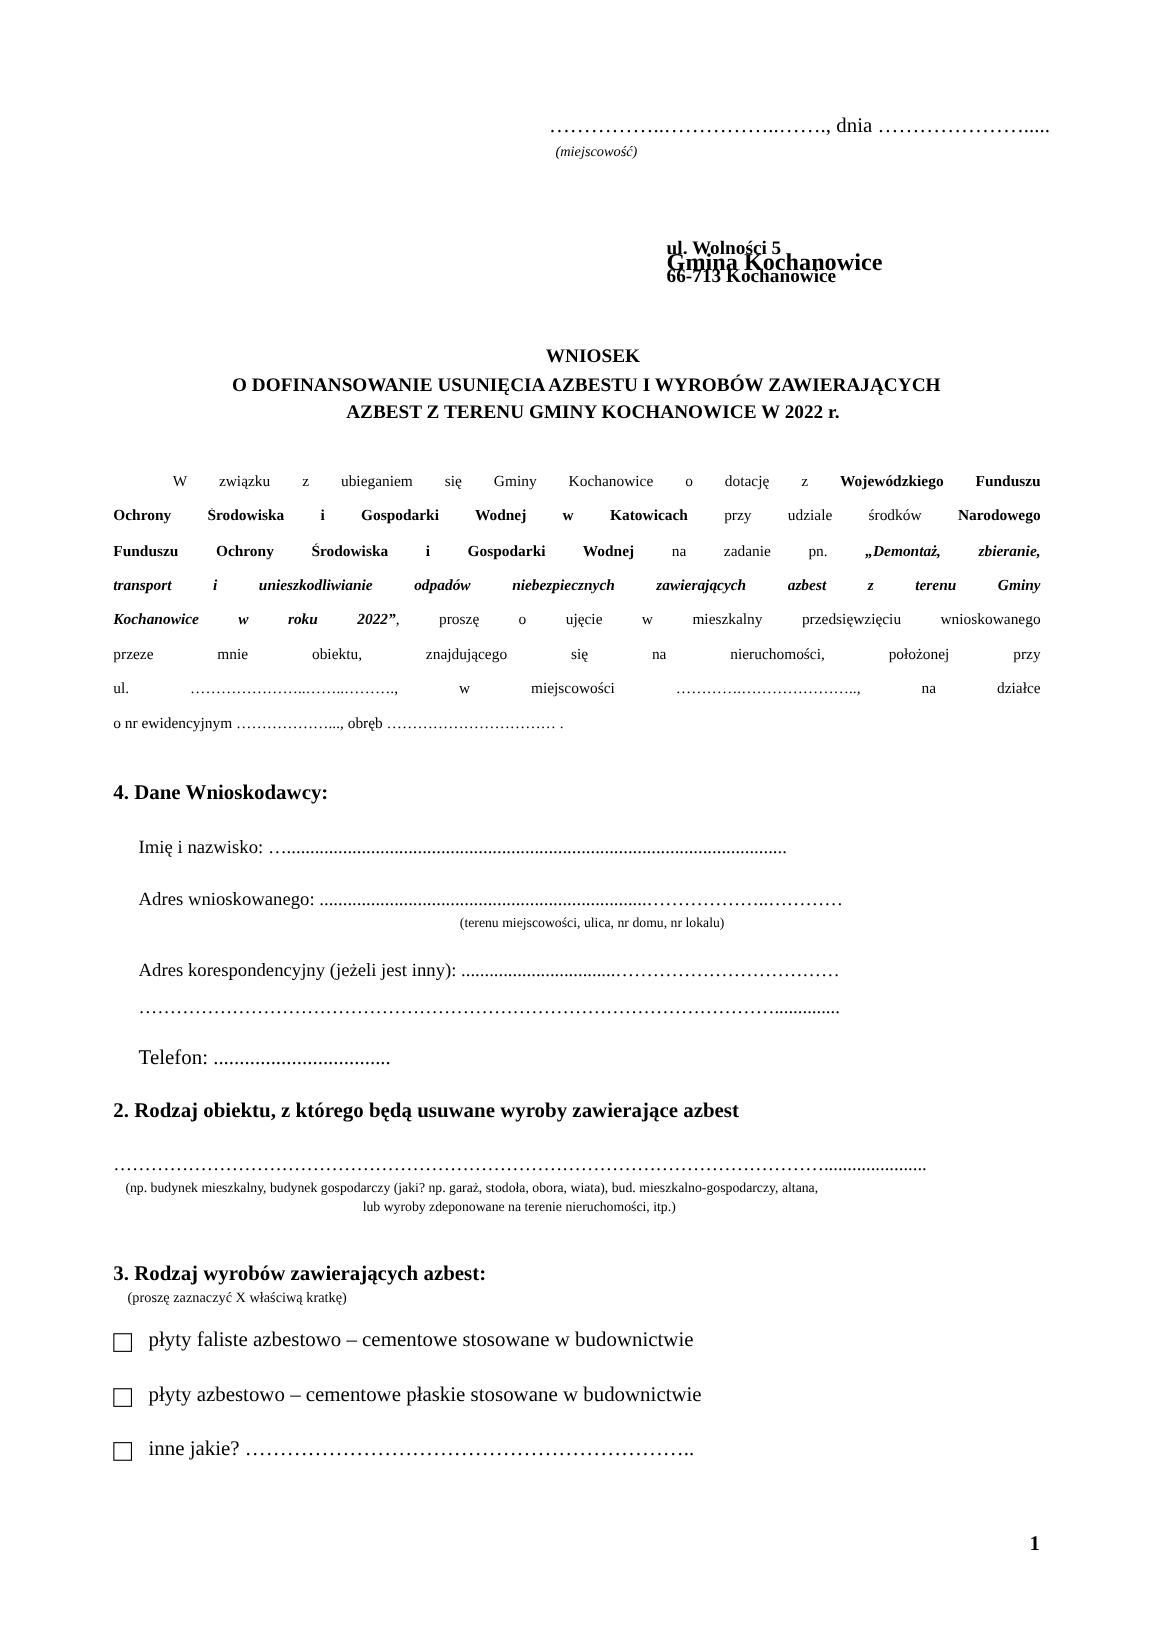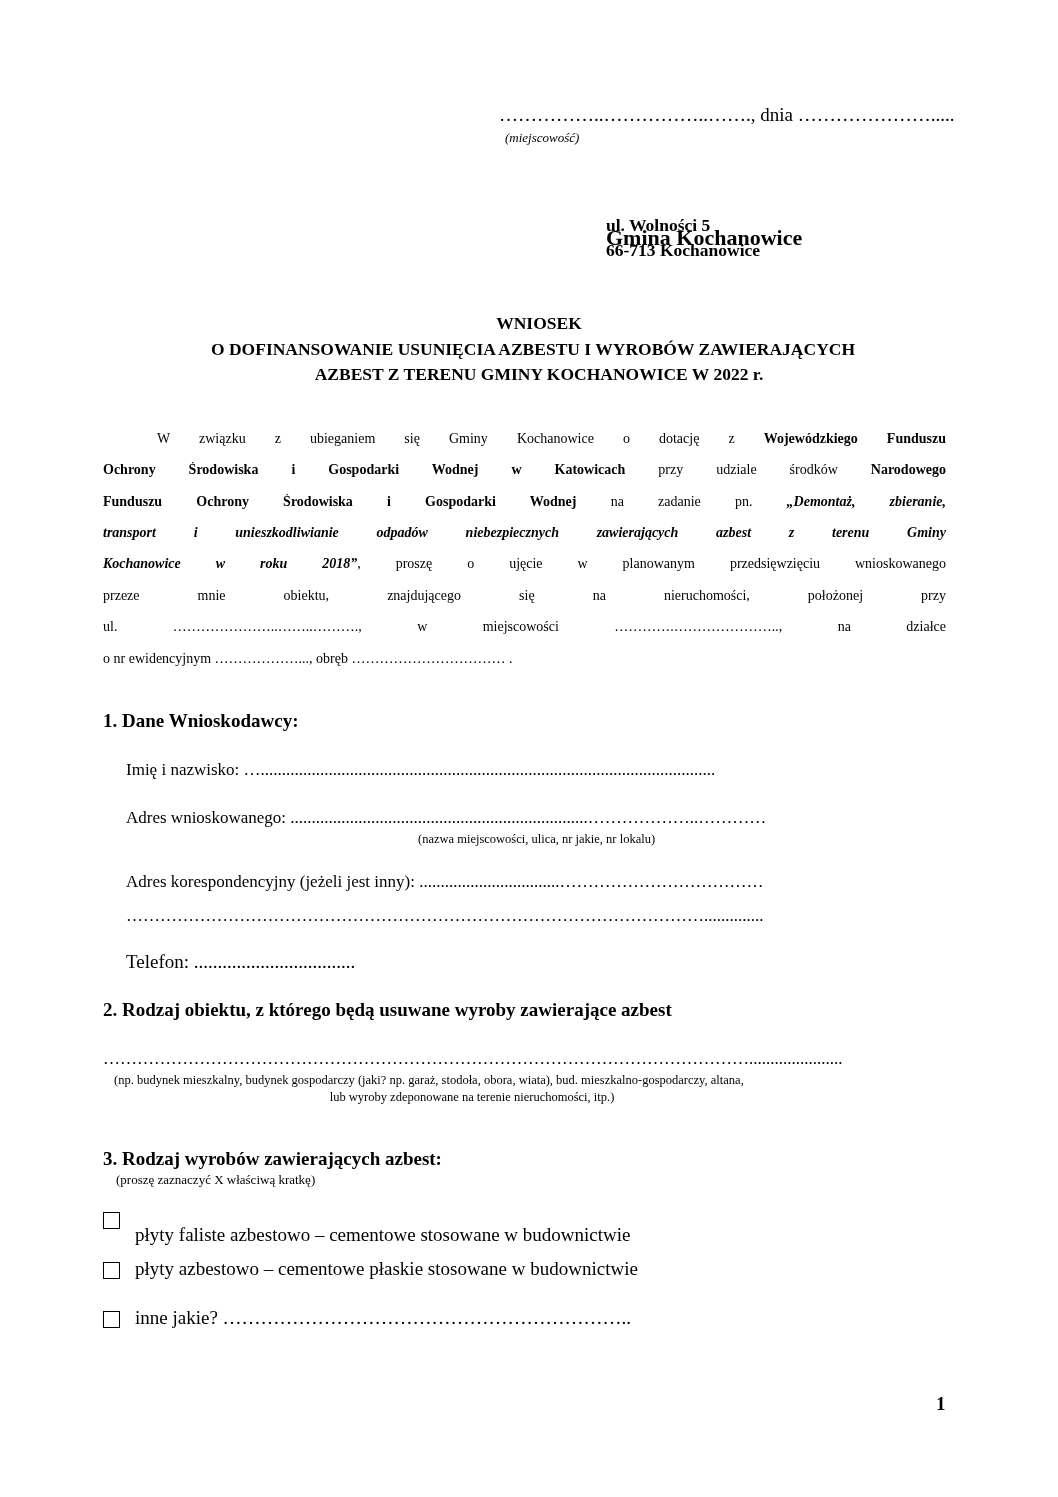--- a/index.html
+++ b/index.html
@@ -57,44 +57,44 @@
 <div class="abs" id="addr-city">66-713 Kochanowice</div>
 
 <div class="abs title-line" id="title-1">WNIOSEK</div>
 <div class="abs title-line" id="title-2">O  DOFINANSOWANIE USUNIĘCIA AZBESTU I WYROBÓW ZAWIERAJĄCYCH</div>
 <div class="abs title-line" id="title-3">AZBEST Z TERENU GMINY KOCHANOWICE W 2022 r.</div>
 
 <div class="abs para-line first" style="top:431px;"><span>W związku z ubieganiem się Gminy Kochanowice o dotację z </span><span class="b">Wojewódzkiego Funduszu</span></div>
 <div class="abs para-line" style="top:462px;"><span class="b">Ochrony Środowiska i Gospodarki Wodnej w Katowicach</span><span> przy udziale środków </span><span class="b">Narodowego</span></div>
 <div class="abs para-line" style="top:494px;"><span class="b">Funduszu Ochrony Środowiska i Gospodarki Wodnej</span><span> na zadanie pn. </span><span class="bi">„Demontaż, zbieranie,</span></div>
 <div class="abs para-line" style="top:525px;"><span class="bi">transport i unieszkodliwianie odpadów niebezpiecznych zawierających azbest z terenu Gminy</span></div>
-<div class="abs para-line" style="top:556px;"><span class="bi">Kochanowice w roku 2018”</span><span>, proszę o ujęcie w planowanym przedsięwzięciu wnioskowanego</span></div>
+<div class="abs para-line" style="top:556px;"><span class="bi">Kochanowice w roku 2022”</span><span>, proszę o ujęcie w mieszkalny przedsięwzięciu wnioskowanego</span></div>
 <div class="abs para-line" style="top:588px;"><span>przeze mnie obiektu, znajdującego się na nieruchomości, położonej przy</span></div>
 <div class="abs para-line" style="top:619px;"><span>ul. …………………..……..………., w miejscowości ………….………………….., na działce</span></div>
 <div class="abs para-line last" style="top:651px;"><span>o nr ewidencyjnym ………………..., obręb …………………………… .</span></div>
 
-<div class="abs sec-head" style="top:710px;">1. Dane Wnioskodawcy:</div>
+<div class="abs sec-head" style="top:710px;">4. Dane Wnioskodawcy:</div>
 <div class="abs field-wide" style="top:760px;">Imię i nazwisko: …...........................................................................................................</div>
 <div class="abs field-wide" style="top:808px;">Adres wnioskowanego: ......................................................................………………..…………</div>
-<div class="abs caption" style="top:832px; left:418px;">(nazwa miejscowości, ulica, nr jakie, nr lokalu)</div>
+<div class="abs caption" style="top:832px; left:418px;">(terenu miejscowości, ulica, nr domu, nr lokalu)</div>
 <div class="abs field-wide" style="top:872px;">Adres korespondencyjny (jeżeli jest inny): .................................………………………………</div>
 <div class="abs field-wide" style="top:906px;">…………………………………………………………………………………………..............</div>
 <div class="abs field" style="top:951px;">Telefon: ..................................</div>
 
 <div class="abs sec-head" style="top:999px;">2. Rodzaj obiektu, z którego będą usuwane wyroby zawierające azbest</div>
 <div class="abs field-wide" style="top:1049px; left:103px; width:843px;">……………………………………………………………………………………………………......................</div>
 <div class="abs caption" style="top:1073px; left:114px;">(np. budynek mieszkalny, budynek gospodarczy (jaki? np. garaż, stodoła, obora, wiata), bud. mieszkalno-gospodarczy, altana,</div>
 <div class="abs caption" style="top:1090px; left:0; width:918px; text-align:center; padding-left:26px; box-sizing:border-box;">lub wyroby zdeponowane na terenie nieruchomości,  itp.)</div>
 
 <div class="abs sec-head" style="top:1148px;">3. Rodzaj wyrobów zawierających azbest:</div>
 <div class="abs i" style="top:1172px; left:116px; font-size:13px;">(proszę  zaznaczyć X właściwą kratkę)</div>
 
 <div class="abs" style="top:1208px; left:103px;">
   <span class="checkbox" style="left:0; top:4px;"></span>
-  <span class="abs check-label" style="left:32px; top:16px;">płyty faliste azbestowo – cementowe stosowane w budownictwie</span>
+  <span class="abs check-label" style="left:32px; top:0;">płyty faliste azbestowo – cementowe stosowane w budownictwie</span>
 </div>
 <div class="abs" style="top:1258px; left:103px;">
   <span class="checkbox" style="left:0; top:4px;"></span>
   <span class="abs check-label" style="left:32px; top:0;">płyty azbestowo – cementowe płaskie stosowane w budownictwie</span>
 </div>
 <div class="abs" style="top:1307px; left:103px;">
   <span class="checkbox" style="left:0; top:4px;"></span>
   <span class="abs check-label" style="left:32px; top:0;"> inne jakie? ………………………………………………………..</span>
 </div>
 

